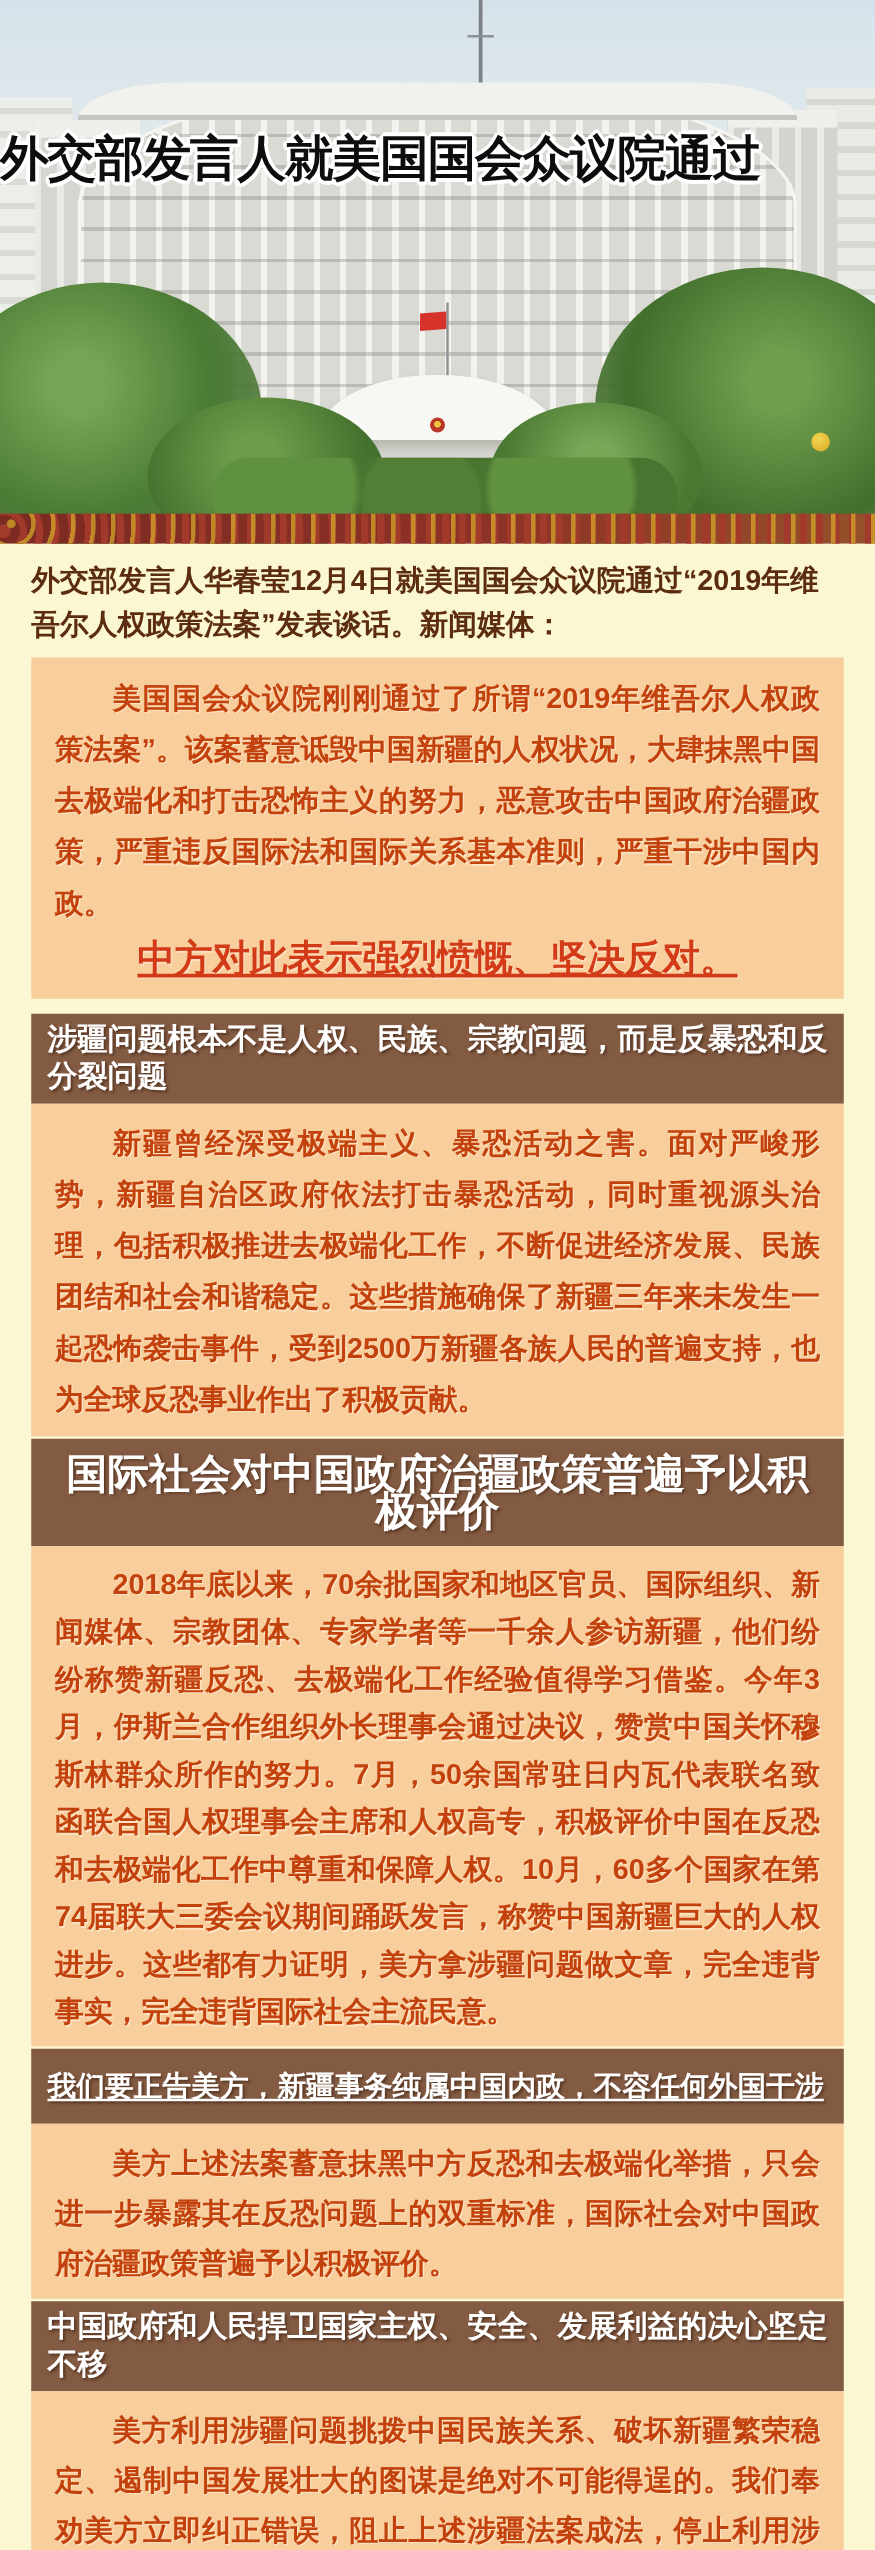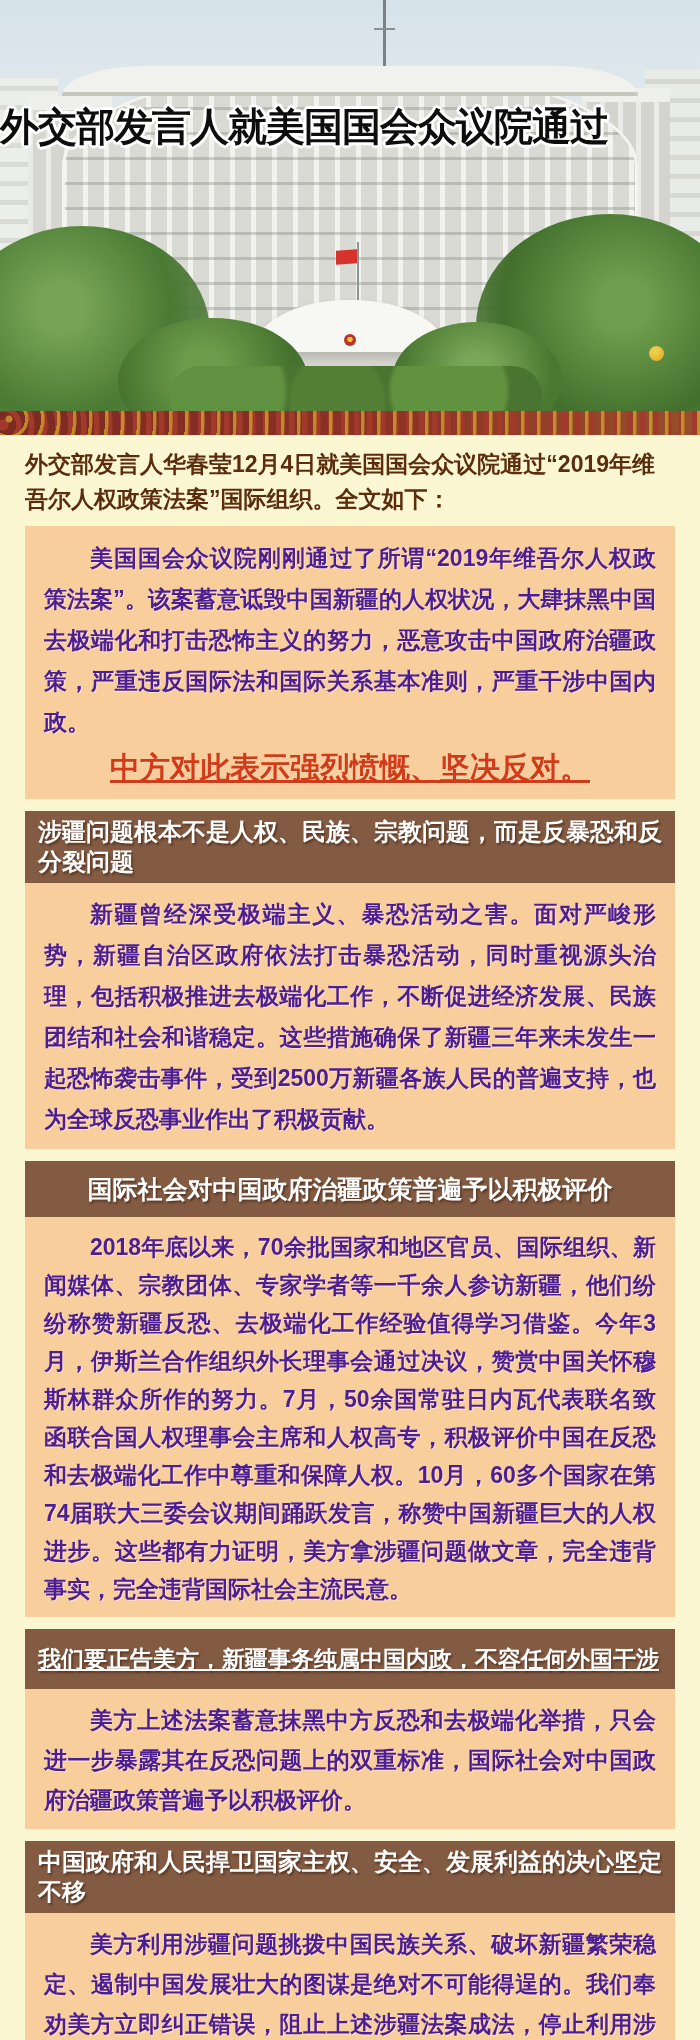--- a/index.html
+++ b/index.html
@@ -75,30 +75,30 @@
       -2px -2px 0 #fff,2px -2px 0 #fff,-2px 2px 0 #fff,2px 2px 0 #fff;}
   .title .t1{margin-top:100px;}
   .title .t2{margin-top:17px;}
 
   
   .intro{margin:12px 25px 0;font-size:23px;line-height:35px;
     font-weight:bold;color:#5B2D0E;}
   .box{margin:0 25px;background:#F8CE9D;padding:11px 19px 9px;}
   .box.standalone{margin-top:9px;margin-bottom:12px;padding-top:12px;padding-bottom:8px;}
   .body{margin:0;font-size:23px;line-height:41px;text-indent:2em;
-    text-align:justify;font-weight:bold;color:#4c1d95;
+    text-align:justify;font-weight:bold;color:#c2410c;
     text-shadow:1px 1px 0 rgba(255,246,224,.55);}
   .body.tight{line-height:38px;}
   .body.loose4{line-height:40px;}
   .emph{margin:2px 0 0;font-size:30px;line-height:46px;text-align:center;
     font-weight:900;color:#D23A18;text-shadow:1px 1px 0 rgba(255,240,220,.5);text-decoration:underline;}
-  .bar{margin:12px 25px 0;background:#835A42;color:#fff;font-weight:bold;
+  .bar{margin:2px 25px 0;background:#835A42;color:#fff;font-weight:bold;
     font-size:24px;line-height:30px;padding:6px 13px;
     text-shadow:1.5px 1.5px 2px rgba(45,22,6,.5);}
-  .bar.center{text-align:center;font-size:25px;padding:13px 12px;}
+  .bar.center{text-align:center;font-size:33px;padding:13px 12px;}
   .bar.single{font-size:23px;padding:15px 13px;white-space:nowrap;text-decoration:underline;}
 </style>
 </head>
 <body>
 
 <div class="page">
 
   <div class="hero">
     <div class="antenna"></div>
     <div class="antenna-bar"></div>
@@ -119,21 +119,21 @@
     <div class="tree t2"></div>
     <div class="tree t4"></div>
     <div class="hedge"></div>
     <div class="lamp"></div>
     <div class="flowers"></div>
     <div class="title">
       <div class="t1">外交部发言人就美国国会众议院通过</div>
     </div>
   </div>
 
-  <p class="intro">外交部发言人华春莹12月4日就美国国会众议院通过“2019年维吾尔人权政策法案”国际组织。全文如下：</p>
+  <p class="intro">外交部发言人华春莹12月4日就美国国会众议院通过“2019年维吾尔人权政策法案”发表谈话。新闻媒体：</p>
 
   <div class="box standalone">
     <p class="body">美国国会众议院刚刚通过了所谓“2019年维吾尔人权政策法案”。该案蓄意诋毁中国新疆的人权状况，大肆抹黑中国去极端化和打击恐怖主义的努力，恶意攻击中国政府治疆政策，严重违反国际法和国际关系基本准则，严重干涉中国内政。</p>
     <p class="emph">中方对此表示强烈愤慨、坚决反对。</p>
   </div>
 
   <div class="bar">涉疆问题根本不是人权、民族、宗教问题，而是反暴恐和反分裂问题</div>
   <div class="box attached">
     <p class="body">新疆曾经深受极端主义、暴恐活动之害。面对严峻形势，新疆自治区政府依法打击暴恐活动，同时重视源头治理，包括积极推进去极端化工作，不断促进经济发展、民族团结和社会和谐稳定。这些措施确保了新疆三年来未发生一起恐怖袭击事件，受到2500万新疆各族人民的普遍支持，也为全球反恐事业作出了积极贡献。</p>
   </div>

